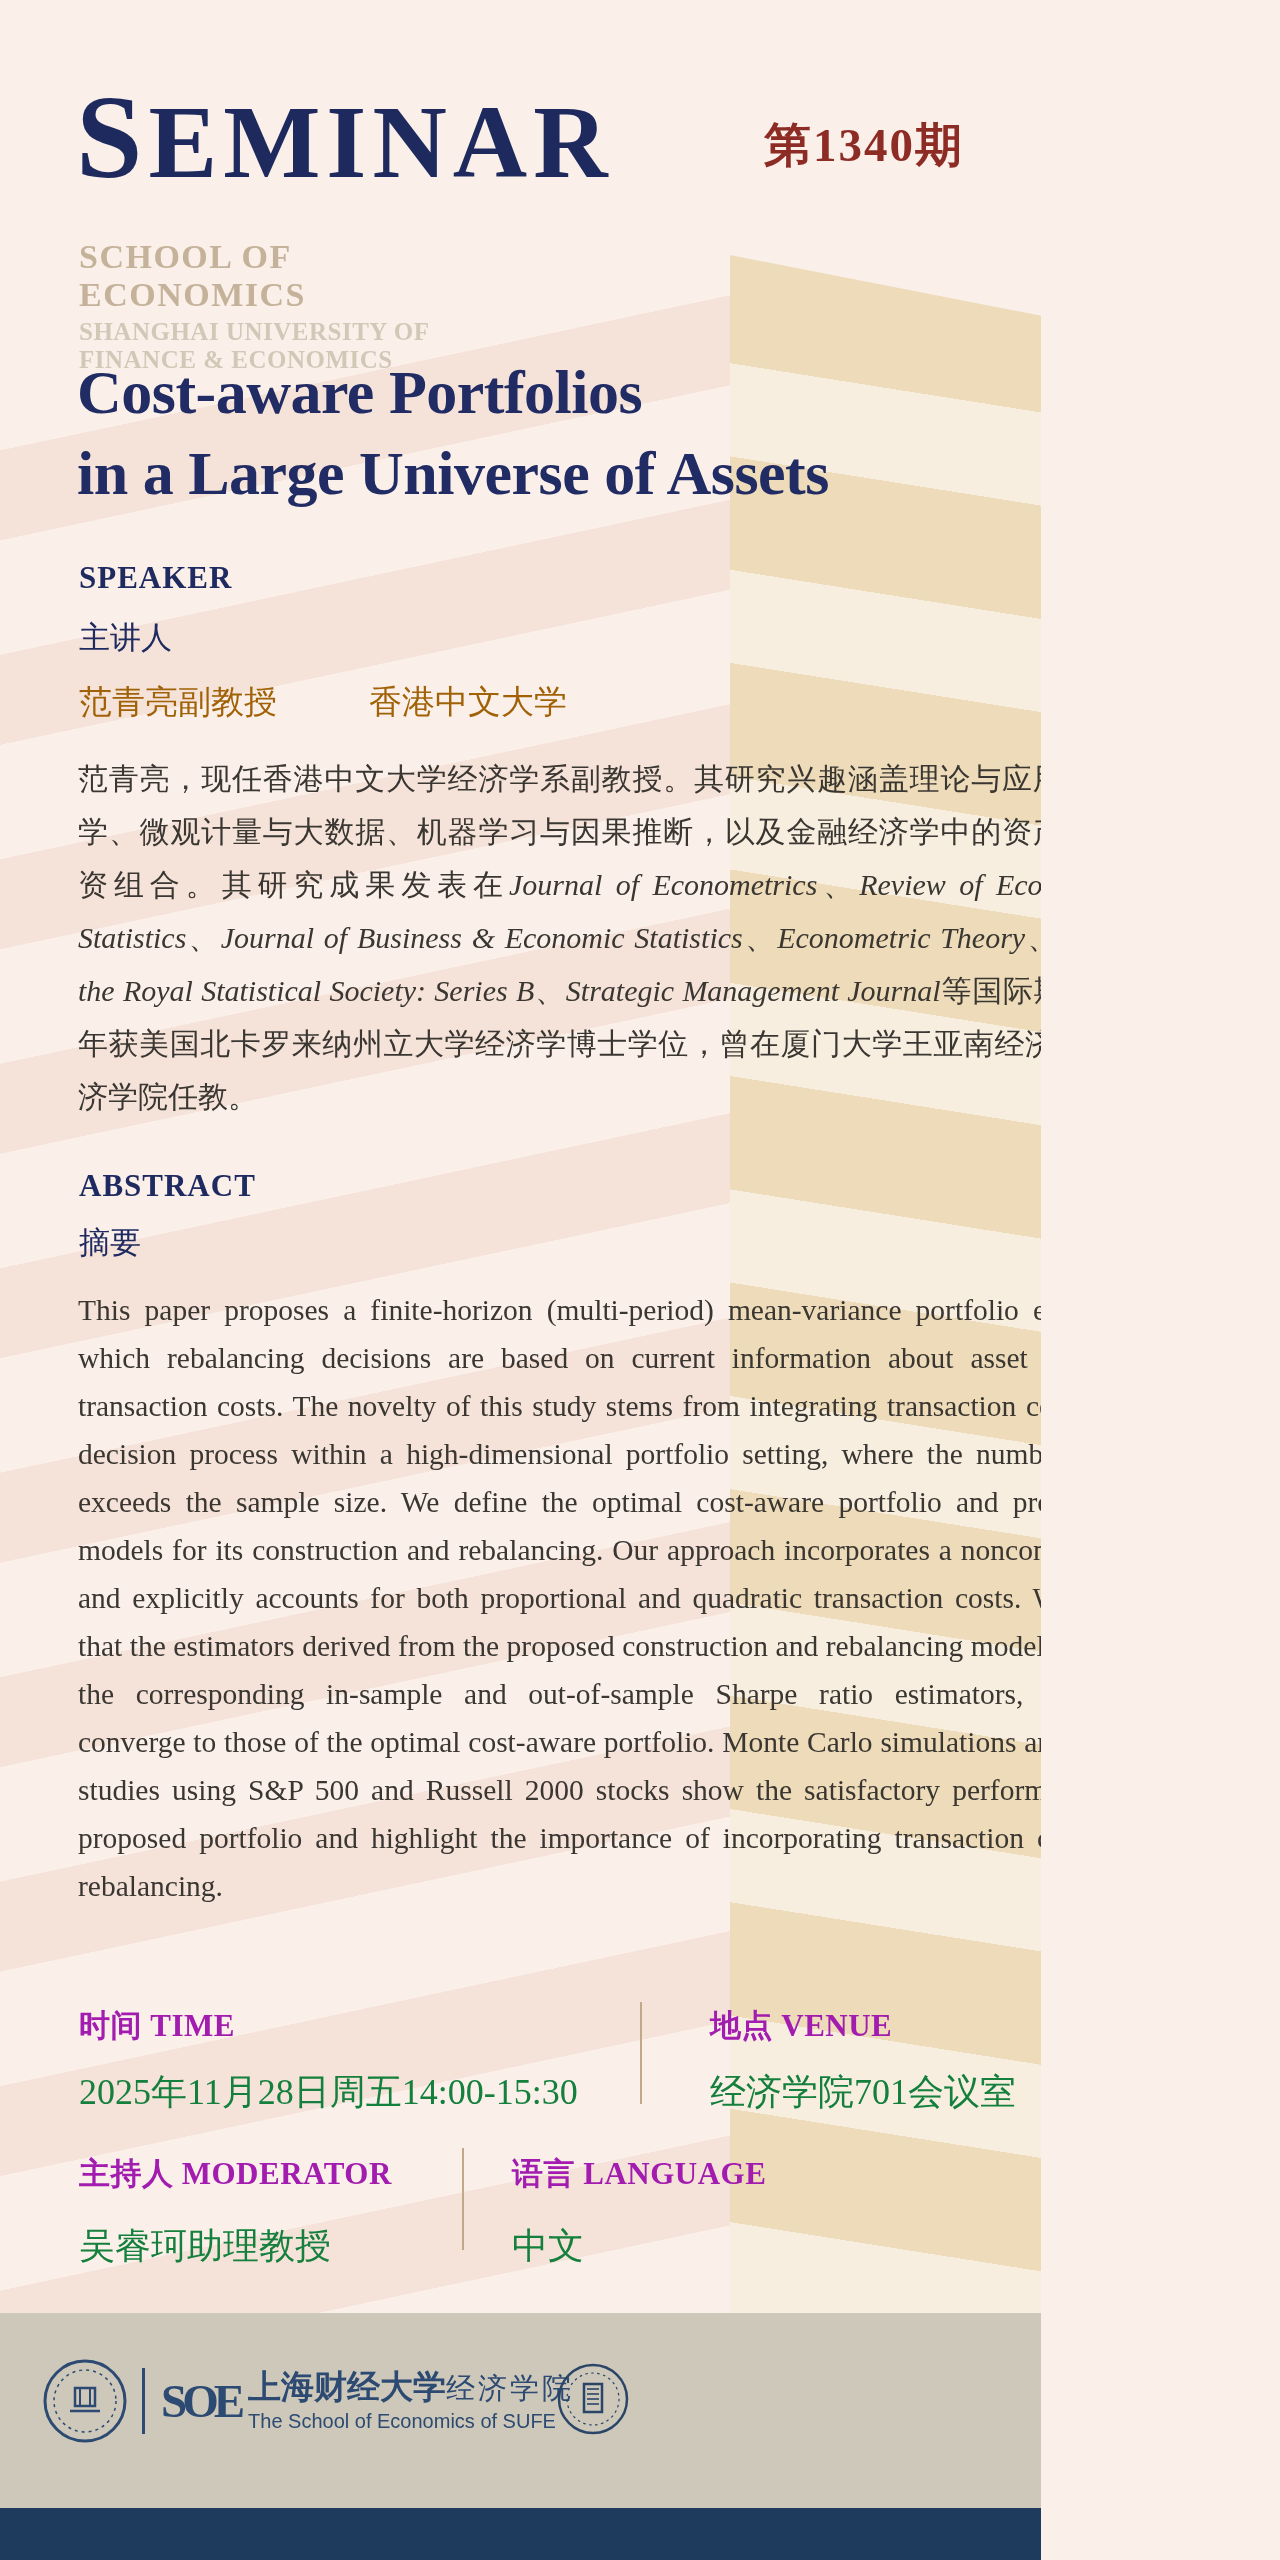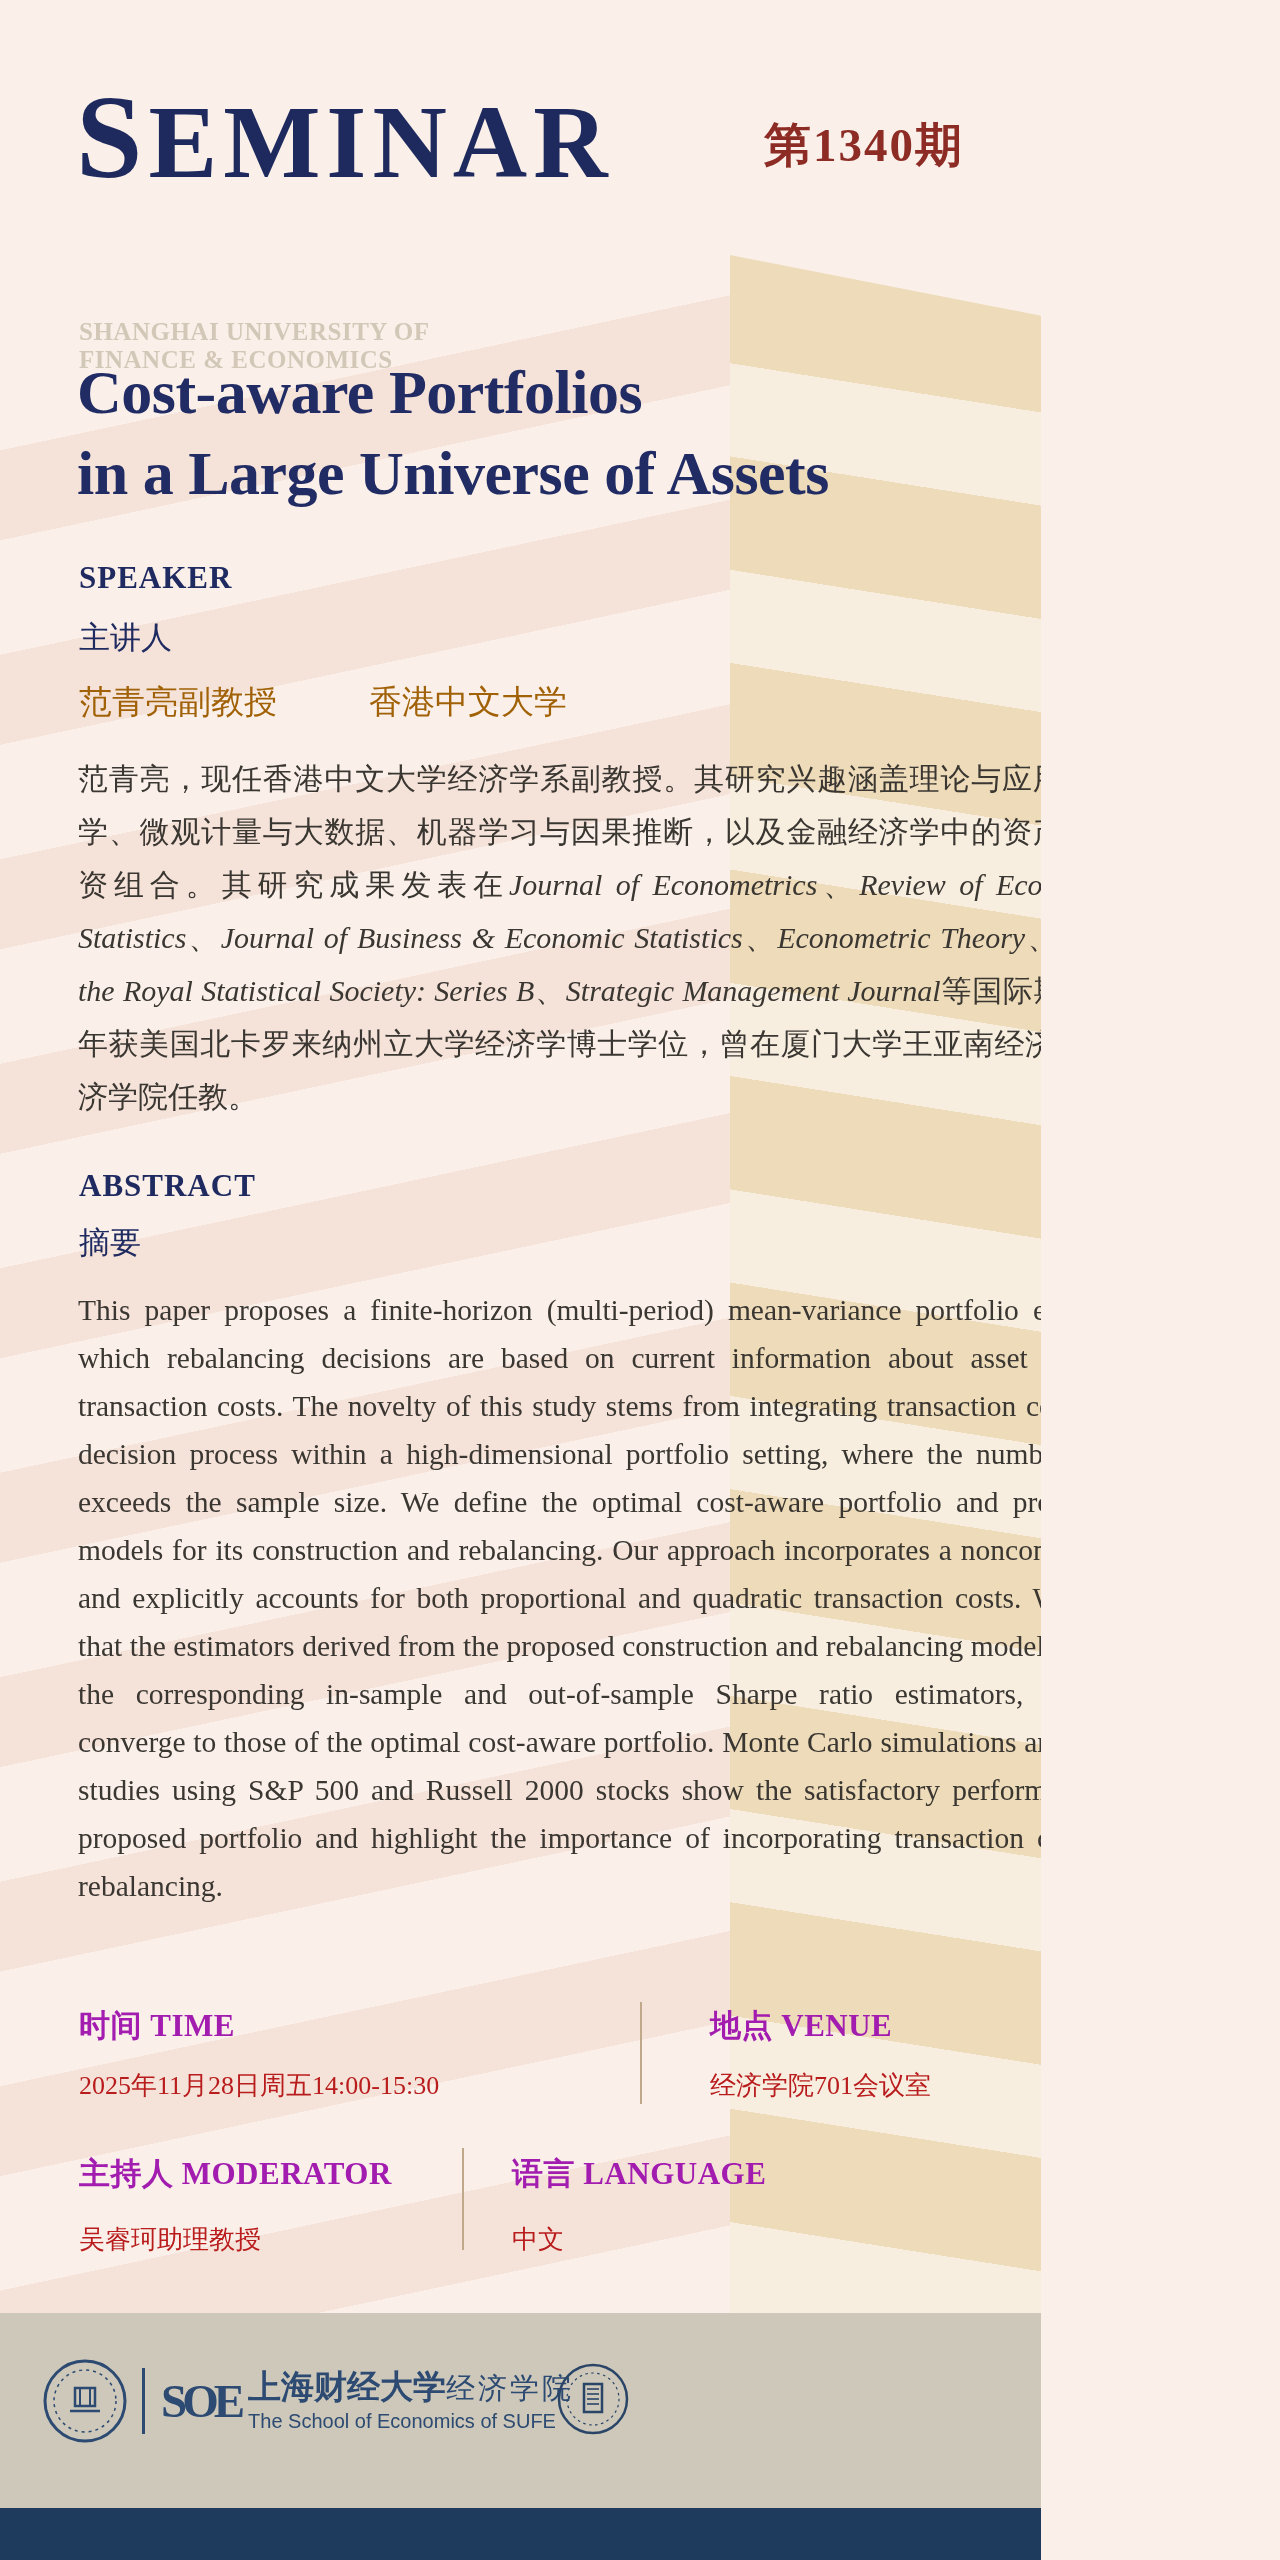--- a/index.html
+++ b/index.html
@@ -60,21 +60,21 @@
   .bio{
     position:absolute;left:78px;top:752px;width:1108px;margin:0;
     color:#3a3631;font-size:30px;line-height:53px;text-align:justify;
   }
   .abstract-body{
     position:absolute;left:78px;top:1286px;width:1108px;margin:0;
     color:#3a3631;font-size:29.5px;line-height:48px;text-align:justify;
   }
   
   .detail-label{position:absolute;color:#a21caf;font-size:31px;font-weight:bold;letter-spacing:0.5px;}
-  .detail-value{position:absolute;color:#b91c1c;font-size:26px;}
+  .detail-value{position:absolute;color:#15803d;font-size:36px;}
   .vdiv{position:absolute;width:2px;background:#c0a98a;}
   
   .footer-band{position:absolute;left:0;top:2313px;width:1280px;height:195px;background:#cdc8b9;}
   .footer-navy{position:absolute;left:0;top:2508px;width:1280px;height:52px;background:#1e3a5c;}
   .footer-left{position:absolute;left:42px;top:2358px;display:flex;align-items:center;color:#2c4a72;}
   .seal{flex:0 0 auto;}
   .footer-div{width:3px;height:66px;background:#2c4a72;margin:0 16px 0 14px;}
   .soe-word{font-size:47px;font-weight:bold;letter-spacing:-5px;line-height:1;margin-right:8px;
     font-family:"Liberation Serif", serif;}
   .soe-text{display:flex;flex-direction:column;justify-content:center;}
@@ -93,20 +93,24 @@
 
   <div class="bg">
     <div class="bg-left-face"></div>
     <div class="bg-right-face"></div>
     <div class="bg-gray-col"></div>
     <div class="bg-tan-col"></div>
     <div class="bg-cream-band"></div>
   </div>
 
   <div class="seminar">SEMINAR</div>
+  <div class="school">
+    <div>SCHOOL OF</div>
+    <div>ECONOMICS</div>
+  </div>
   <div class="univ">
     <div>SHANGHAI UNIVERSITY OF</div>
     <div>FINANCE &amp; ECONOMICS</div>
   </div>
   <div class="series">第1340期</div>
 
   <div class="title">
     <div>Cost-aware Portfolios</div>
     <div>in a Large Universe of Assets</div>
   </div>

